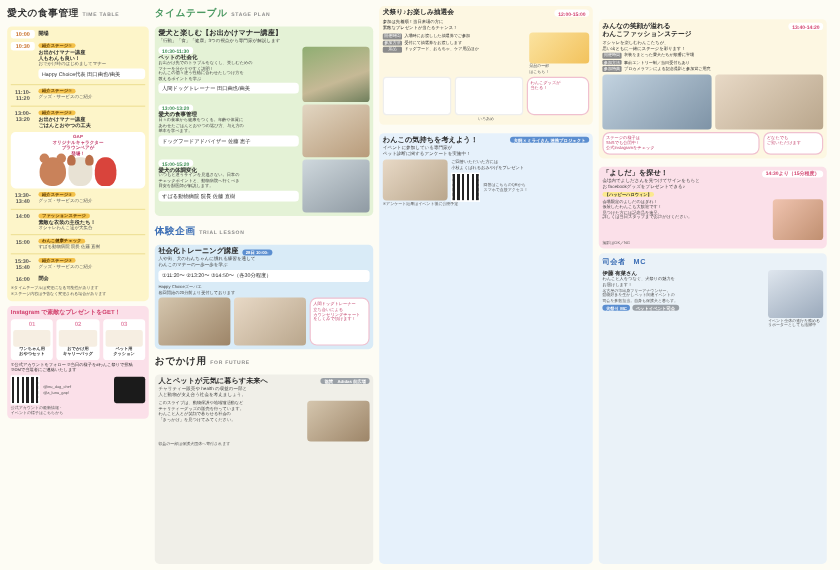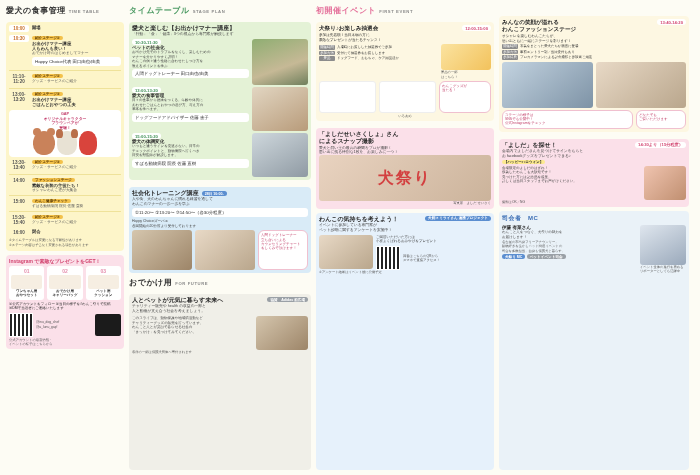--- a/index.html
+++ b/index.html
@@ -297,20 +297,24 @@
             <div class="mini-h">愛犬の体調変化</div>
             <div class="mini-l" style="white-space:pre-line">いつもと違うサインを見逃さない。日常の
 チェックポイントと、動物病院へ行くべき
 目安を獣医師が解説します。</div>
             <div class="tt-box">すばる動物病院 院長 佐藤 直樹</div>
           </div>
           <div class="photo p3" style="flex:0 0 56px;height:44px"></div>
         </div>
       </div>
 
+      <div class="sec-h blue">
+        <span class="jp">体験企画</span>
+        <span class="en">TRIAL LESSON</span>
+      </div>
 
       <div class="panel p-lblue">
         <div style="display:flex;align-items:center;gap:3px;">
           <div class="sc-title">社会化トレーニング講座</div>
           <span class="pill blue">28日 10:00-</span>
         </div>
         <div class="sc-sub" style="white-space:pre-line">人や街、犬のわんちゃんに慣れる練習を通して
 わんこのマナーの一歩一歩を学ぶ</div>
         <div class="tt-box">①11:20〜 ②13:20〜 ③14:50〜（各30分程度）</div>
         <div class="mini-l">Happy Choiceズーバエ</div>
@@ -343,24 +347,20 @@
 チャリティーグッズの販売を行っています。
 わんこと人とが笑顔で暮らせる社会の
 「きっかけ」を見つけてみてください。</div>
           <div class="photo p4" style="flex:0 0 52px;height:34px"></div>
         </div>
         <div class="tiny">収益の一部は保護犬団体へ寄付されます</div>
       </div>
     </div>
 
     <div class="col c3">
-      <div class="sec-h pink">
-        <span class="jp">初開催イベント</span>
-        <span class="en">FIRST EVENT</span>
-      </div>
 
       <div class="evt p-cream">
         <div style="display:flex;justify-content:space-between;align-items:flex-start">
           <h4>犬祭り♪お楽しみ抽選会</h4>
           <span class="badge-time">12:00-15:00</span>
         </div>
         <p style="white-space:pre-line">参加は先着順！当日来場の方に
 素敵なプレゼントが当たるチャンス！</p>
         <div class="sc-row">
           <div style="flex:1">
@@ -385,30 +385,20 @@
         </div>
         <div class="sc-row" style="margin-top:2px">
           <div class="plush" style="flex:1"></div>
           <div class="plush" style="flex:1"></div>
           <div class="balloon" style="flex:0 0 46px;white-space:pre-line">わんこグッズが
 当たる！</div>
         </div>
         <div class="tiny" style="text-align:center;margin-top:1px">いろあめ</div>
       </div>
 
-      <div class="panel p-lpink">
-        <div class="sc-title" style="white-space:pre-line">「よしだせいさくしょ」さん
-によるスナップ撮影</div>
-        <div class="sc-sub" style="white-space:pre-line">愛犬と飼い主の最高の瞬間をプロが撮影！
-思い出に残る特別な1枚を、お楽しみに一つ！</div>
-        <div class="fest">
-          <span class="jp">犬祭り</span>
-        </div>
-        <div class="tiny" style="text-align:right">写真家　よしだ せいさく</div>
-      </div>
 
       <div class="survey" style="flex:1">
         <div style="display:flex;justify-content:space-between;align-items:flex-start">
           <div class="sc-title">わんこの気持ちを考えよう！</div>
           <span class="pill blue">犬飼 × ミライさん 連携プロジェクト</span>
         </div>
         <div class="sc-sub" style="white-space:pre-line">イベントに参加している専門家が
 ペット診断に関するアンケートを実施中！</div>
         <div class="sc-row">
           <div class="photo p5" style="flex:0 0 54px;height:34px"></div>

